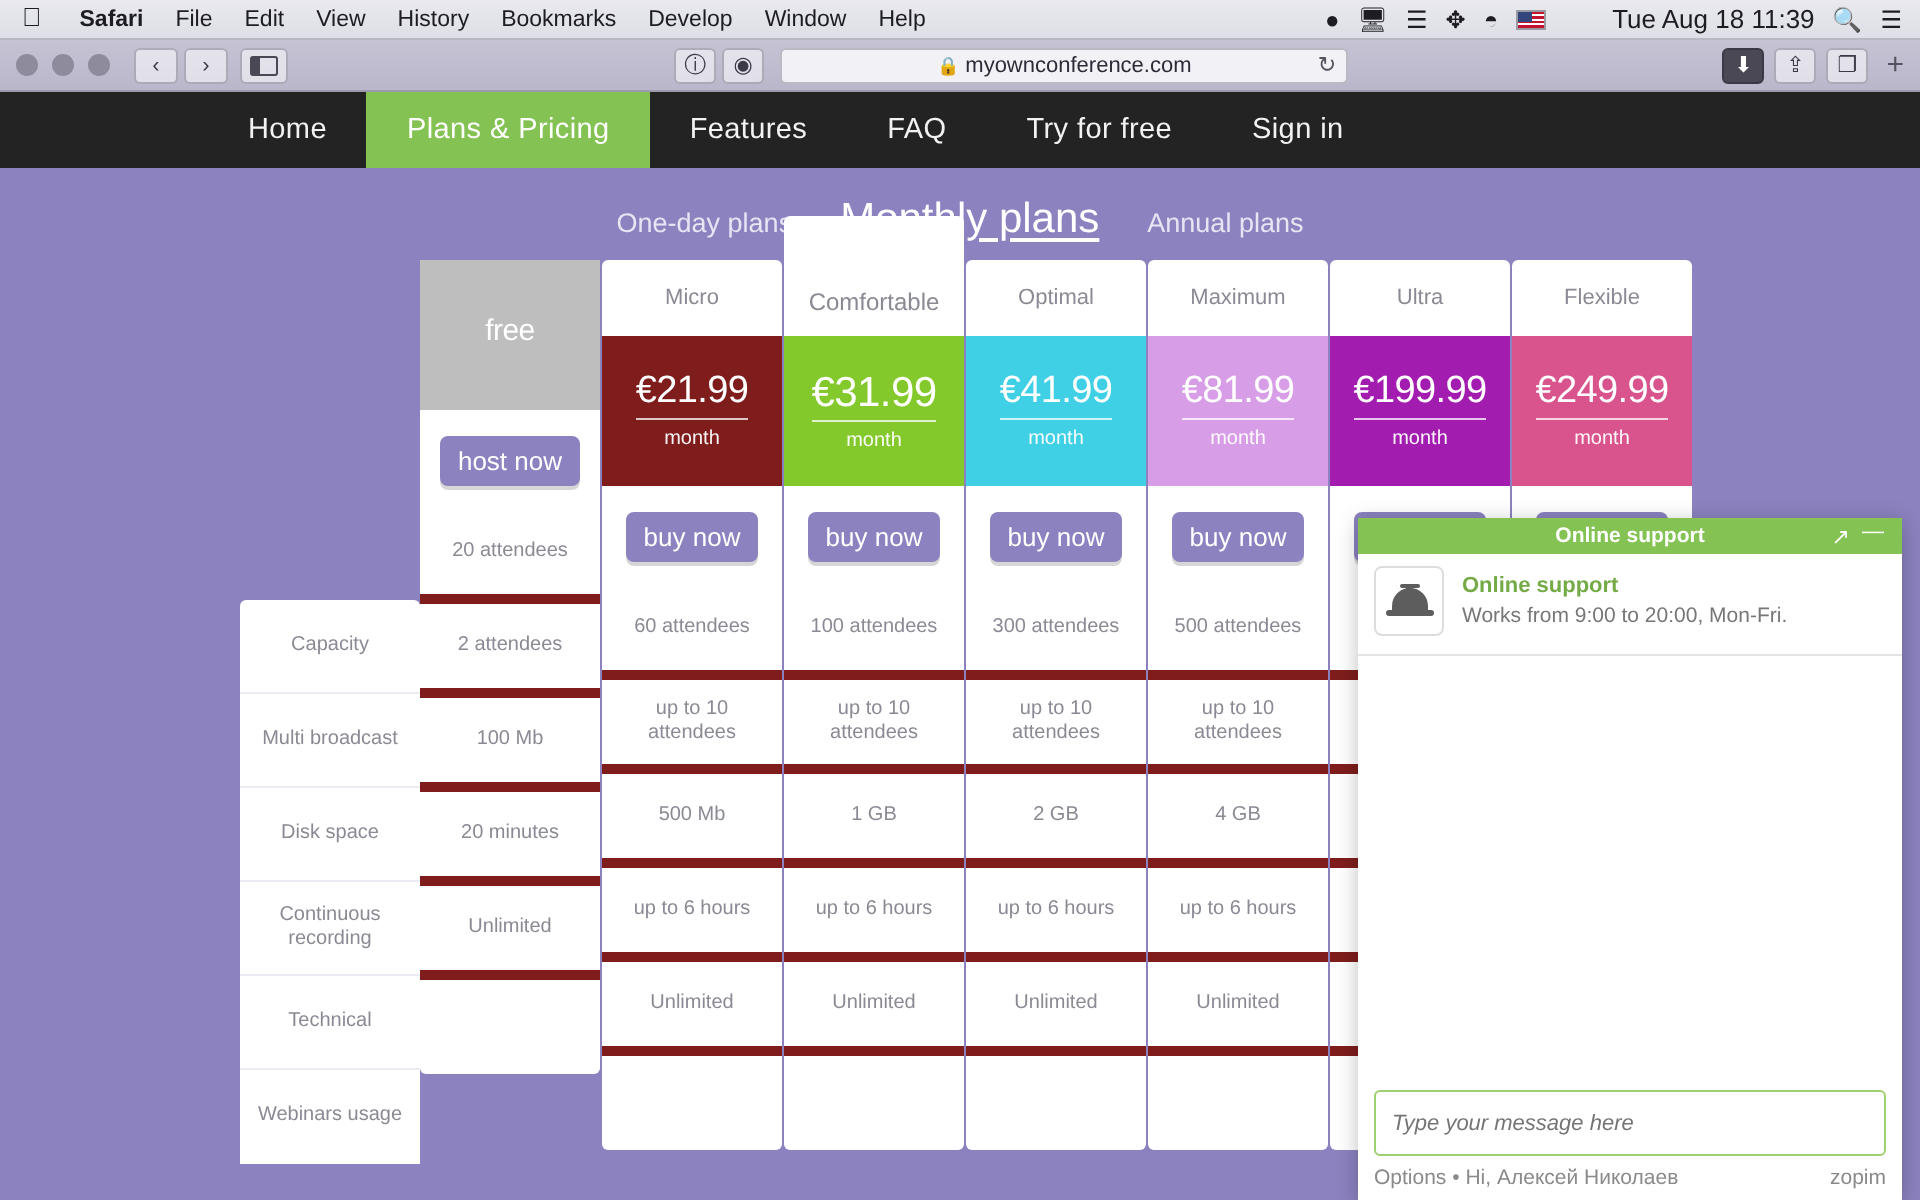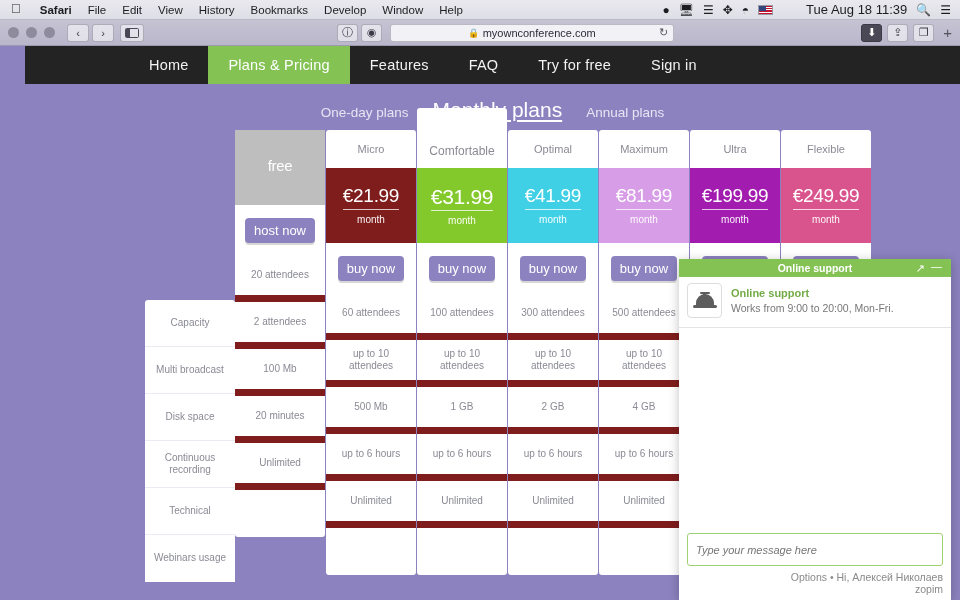--- a/index.html
+++ b/index.html
@@ -66,21 +66,21 @@
   }
   .urlbar .lock { font-size: 9px; margin-right: 3px; color:#5a5866; }
   .urlbar .reload { position: absolute; right: 5px; font-size: 11px; color: #55525f; }
   .tb-right { display: flex; gap: 5px; align-items: center; }
   .tb-btn.dark { background: #4a4855; border-color:#3b3946; color:#fff; }
   .plus { font-size: 15px; color: #55525f; padding-left: 4px; font-weight: 300; }
 
   
   .page {
     position: absolute; top: 46px; left: 0; width: 960px; height: 554px;
-    background: #8b82bf; overflow: hidden; padding-left: 25px;
+    background: #8b82bf; overflow: hidden;
   }
   
   .sitenav {
     height: 38px; background: #232323;
     display: flex; align-items: stretch; padding-left: 104px;
   }
   .navitem {
     display: flex; align-items: center; padding: 0 20px;
     color: #f2f2f2; font-size: 14.5px; letter-spacing: .2px; white-space: nowrap;
   }
@@ -140,21 +140,21 @@
   .card .cbtn {
     background: #8b82bf; color: #fff; font-size: 13px;
     border: none; border-radius: 4px; padding: 5px 9px;
     box-shadow: 0 2px 0 rgba(0,0,0,0.16);
     font-family: "Liberation Sans", sans-serif;
   }
   .card .cbody { background: #fff; border-radius: 0 0 3px 3px; }
   .card .crow {
     height: 47px; display: flex; align-items: center; justify-content: center;
     text-align: center; font-size: 10px; color: #8a8a95; line-height: 1.25;
-    border-bottom: 7px solid #7f1d1d; padding: 0 4px;
+    border-bottom: 5px solid #7f1d1d; padding: 0 4px;
   }
   .card .crow:last-child { border-bottom: none; }
 
   .card.featured { margin-top: -22px; }
   .card.featured .chead { height: 60px; align-items: flex-end; padding-bottom: 10px; font-size: 12px; }
   .card.featured .cprice .amt { font-size: 21px; }
 
   
   .chat {
     position: absolute; left: 679px; top: 213px;
@@ -201,22 +201,22 @@
   .chat-sub { font-size: 10.5px; color: #777; line-height: 1.35; }
   .chat-body { flex: 1; background: #fff; }
   .chat-input-wrap { padding: 6px 8px 2px 8px; }
   .chat-input {
     width: 100%; height: 33px; border: 1px solid #9fd070; border-radius: 3px;
     font-size: 11px; font-style: italic; color: #a8a8a8;
     padding: 0 8px; font-family: "Liberation Sans", sans-serif;
     background: #fff; outline: none;
   }
   .chat-foot {
-    display: flex; align-items: flex-end; justify-content: space-between;
-    padding: 3px 8px 5px 8px; font-size: 10.5px; color: #8a8a8a; flex-direction: column;
+    display: flex; align-items: center; justify-content: space-between;
+    padding: 3px 8px 5px 8px; font-size: 10.5px; color: #8a8a8a;
   }
   .chat-foot .brand { color: #8a8a8a; font-size: 10.5px; }
 </style>
 </head>
 <body>
 
 <div id="screen">
 
   <div class="menubar">
     <span class="apple"></span>

